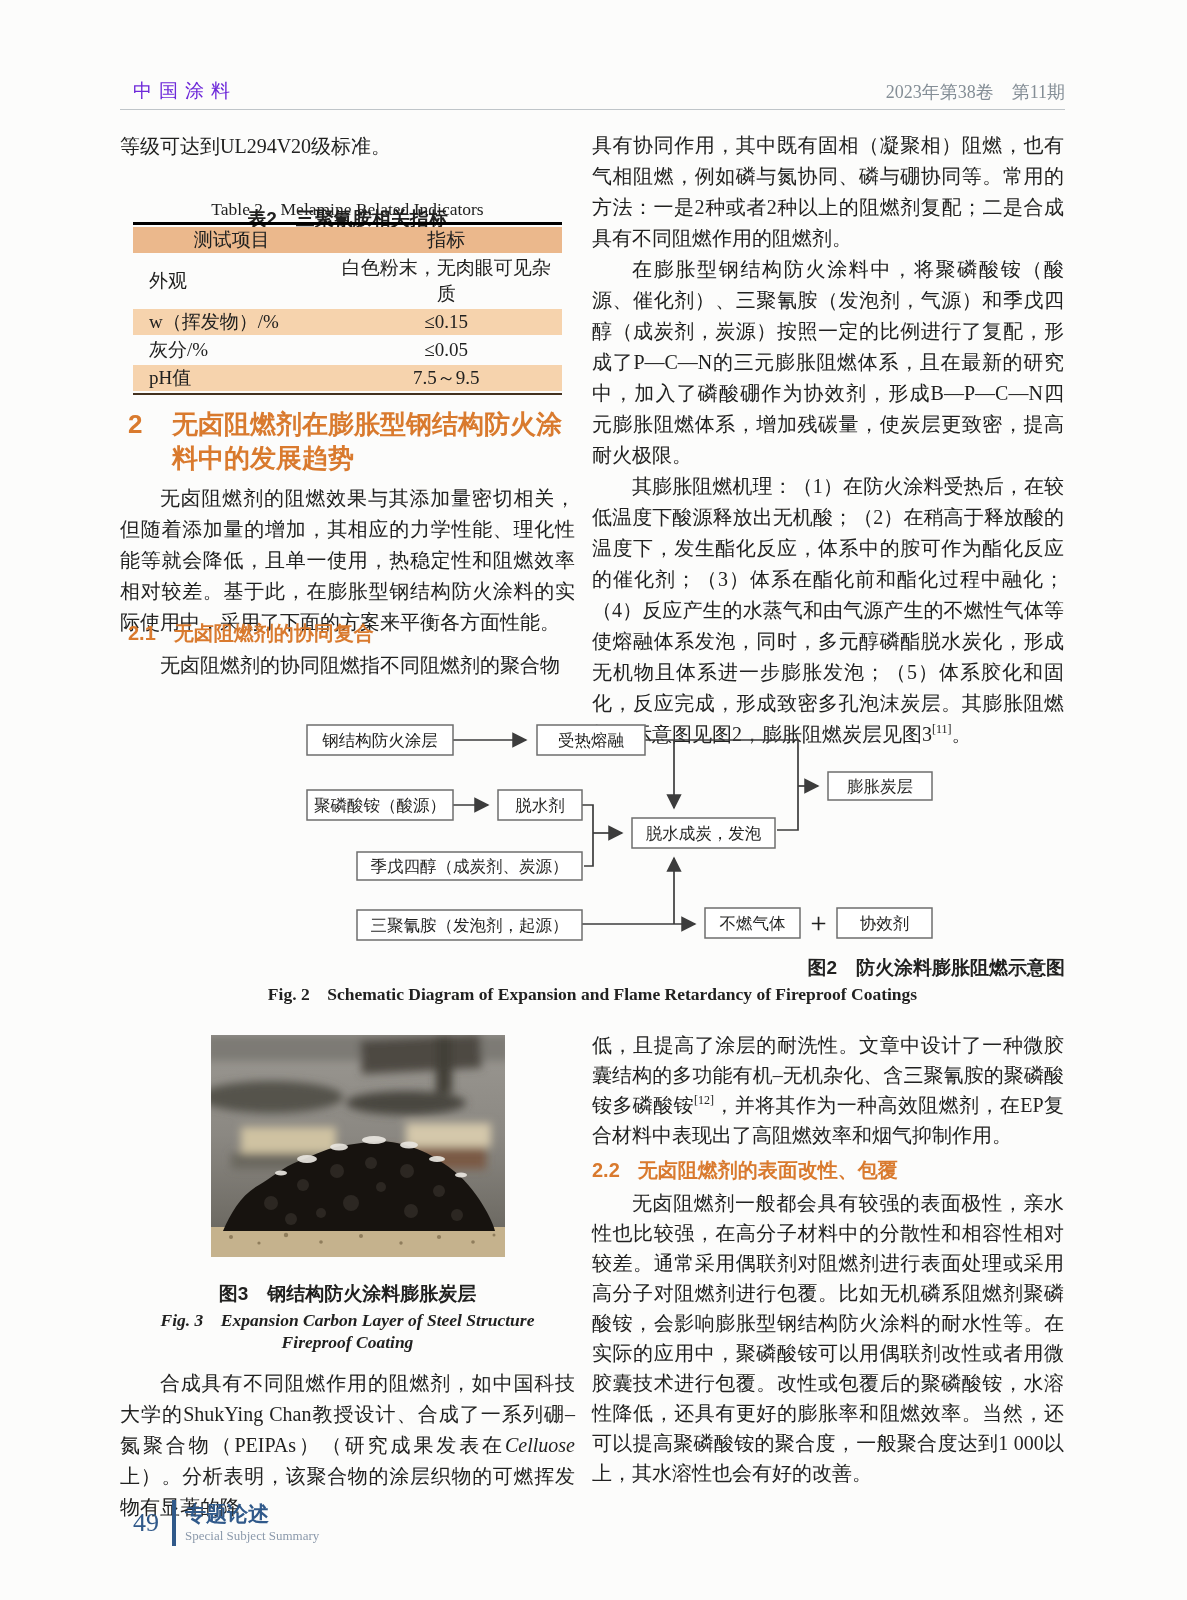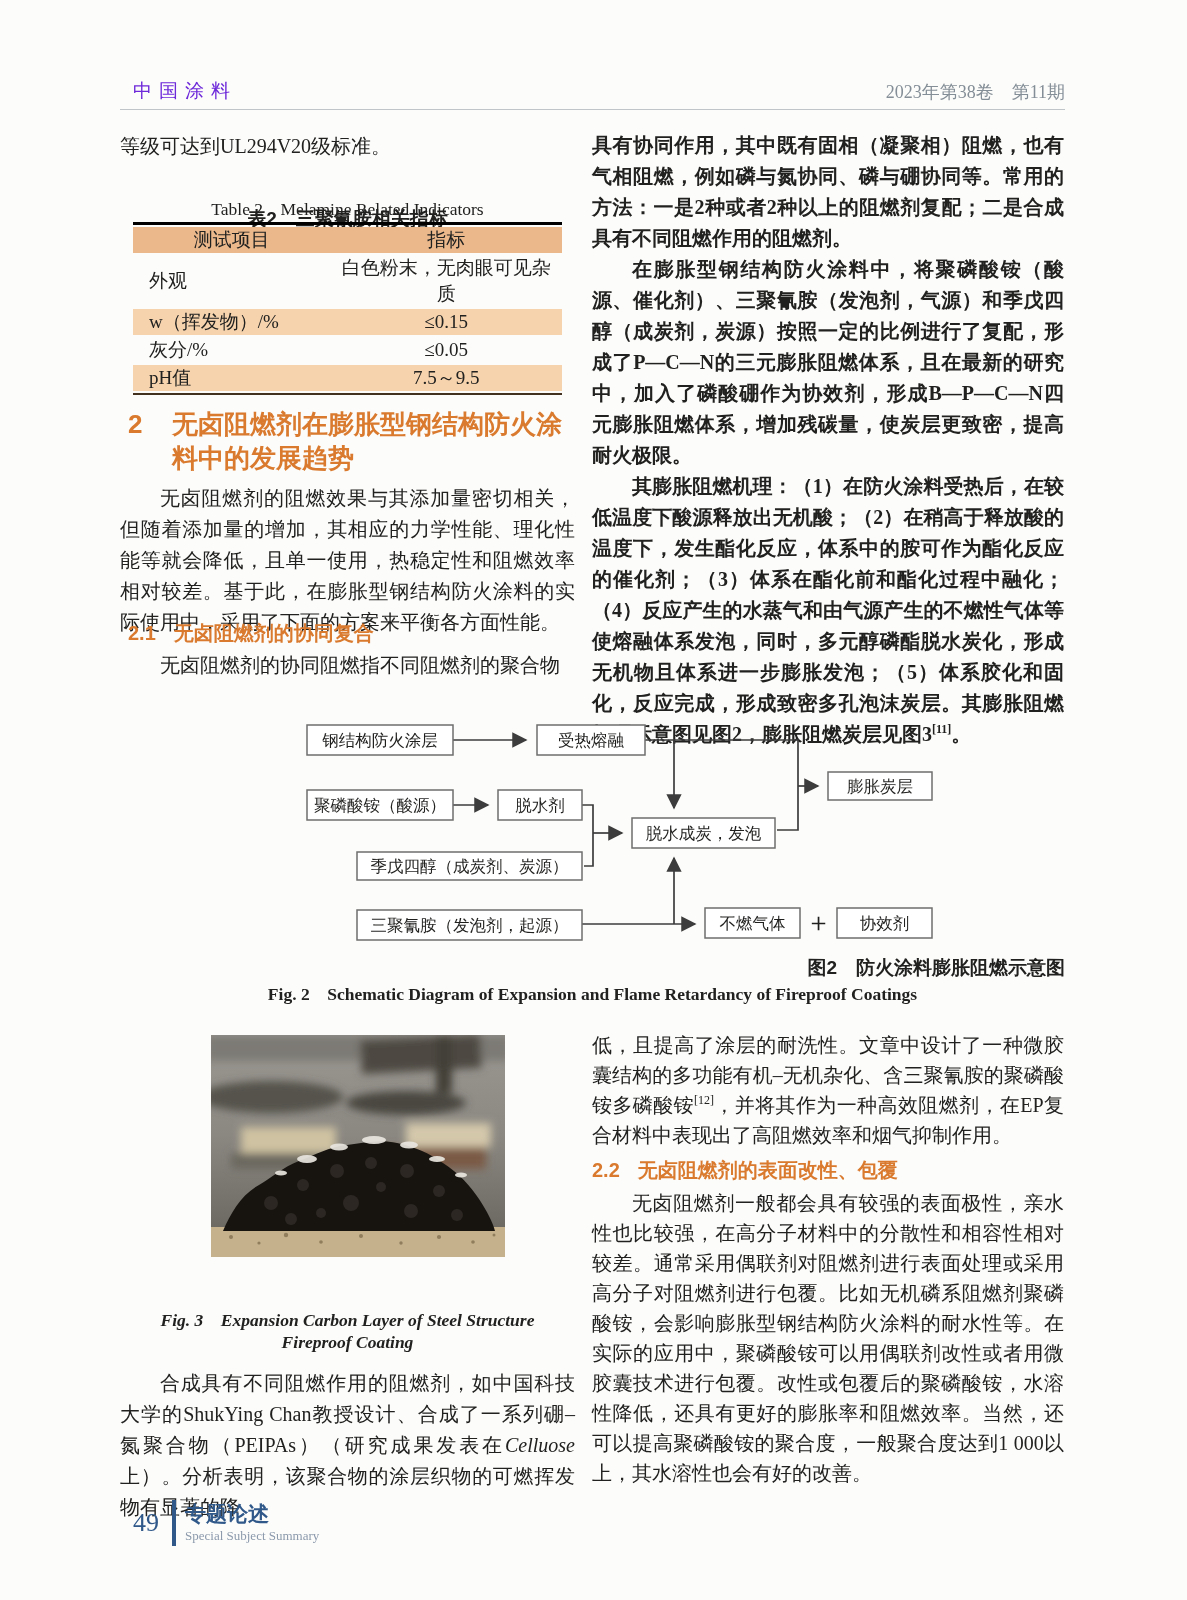--- a/index.html
+++ b/index.html
@@ -95,21 +95,21 @@
   </div>
 
   <div class="abs body-text indent" style="left:120px;top:483px;width:455px;">无卤阻燃剂的阻燃效果与其添加量密切相关，但随着添加量的增加，其相应的力学性能、理化性能等就会降低，且单一使用，热稳定性和阻燃效率相对较差。基于此，在膨胀型钢结构防火涂料的实际使用中，采用了下面的方案来平衡各方面性能。</div>
 
   <div class="abs h-sub" style="left:128px;top:620px;">
     <span class="num">2.1</span><span>无卤阻燃剂的协同复合</span>
   </div>
 
   <div class="abs body-text indent" style="left:120px;top:650px;width:455px;">无卤阻燃剂的协同阻燃指不同阻燃剂的聚合物</div>
 
-  <div class="abs body-text" style="left:592px;top:130px;width:472px;font-weight:bold;">
+  <div class="abs body-text" style="left:592px;top:130px;width:472px;">
     <div>具有协同作用，其中既有固相（凝聚相）阻燃，也有气相阻燃，例如磷与氮协同、磷与硼协同等。常用的方法：一是2种或者2种以上的阻燃剂复配；二是合成具有不同阻燃作用的阻燃剂。</div>
     <div class="indent">在膨胀型钢结构防火涂料中，将聚磷酸铵（酸源、催化剂）、三聚氰胺（发泡剂，气源）和季戊四醇（成炭剂，炭源）按照一定的比例进行了复配，形成了P—C—N的三元膨胀阻燃体系，且在最新的研究中，加入了磷酸硼作为协效剂，形成B—P—C—N四元膨胀阻燃体系，增加残碳量，使炭层更致密，提高耐火极限。</div>
     <div class="indent"><span>其膨胀阻燃机理：（1）在防火涂料受热后，在较低温度下酸源释放出无机酸；（2）在稍高于释放酸的温度下，发生酯化反应，体系中的胺可作为酯化反应的催化剂；（3）体系在酯化前和酯化过程中融化；（4）反应产生的水蒸气和由气源产生的不燃性气体等使熔融体系发泡，同时，多元醇磷酯脱水炭化，形成无机物且体系进一步膨胀发泡；（5）体系胶化和固化，反应完成，形成致密多孔泡沫炭层。其膨胀阻燃机理示意图见图2，膨胀阻燃炭层见图3</span><sup class="ref">[11]</sup><span>。</span></div>
   </div>
 
   <svg class="abs" style="left:280px;top:698px;" width="660" height="248" viewBox="0 0 660 248">
     <defs>
       <marker id="arr" viewBox="0 0 10 10" refX="9" refY="5" markerWidth="9" markerHeight="9" orient="auto-start-reverse">
         <path d="M0 0 L10 5 L0 10 z" fill="#3c3c3c"></path>
       </marker>
@@ -214,20 +214,21 @@
       <ellipse cx="96" cy="124" rx="10" ry="4"></ellipse>
         <ellipse cx="128" cy="112" rx="9" ry="3.5"></ellipse>
       <ellipse cx="163" cy="105" rx="12" ry="4"></ellipse>
         <ellipse cx="198" cy="110" rx="9" ry="3.5"></ellipse>
       <ellipse cx="226" cy="124" rx="8" ry="3"></ellipse>
         <ellipse cx="250" cy="140" rx="6" ry="2.5"></ellipse>
       <ellipse cx="70" cy="138" rx="6" ry="2.5"></ellipse>
     </g>
   </svg>
 
+  <div class="abs cap-zh" style="left:120px;top:1281px;width:455px;">图3　钢结构防火涂料膨胀炭层</div>
   <div class="abs cap-en" style="left:120px;top:1308px;width:455px;font-style:italic;">
     <div>Fig. 3　Expansion Carbon Layer of Steel Structure</div>
     <div>Fireproof Coating</div>
   </div>
 
   <div class="abs body-text indent" style="left:120px;top:1368px;width:455px;">
     <span>合成具有不同阻燃作用的阻燃剂，如中国科技大学的ShukYing Chan教授设计、合成了一系列硼–氮聚合物（PEIPAs）（研究成果发表在</span><i class="jrn">Celluose</i><span>上）。分析表明，该聚合物的涂层织物的可燃挥发物有显著的降</span>
   </div>
 
   <div class="abs body-text lh30" style="left:592px;top:1030px;width:472px;">

